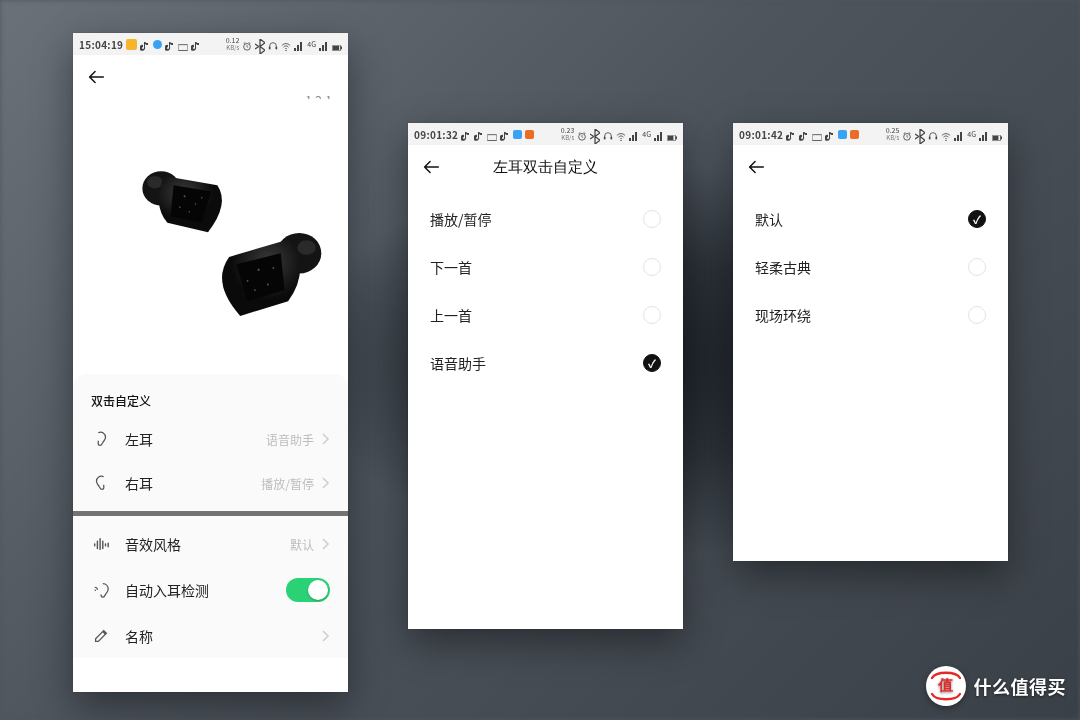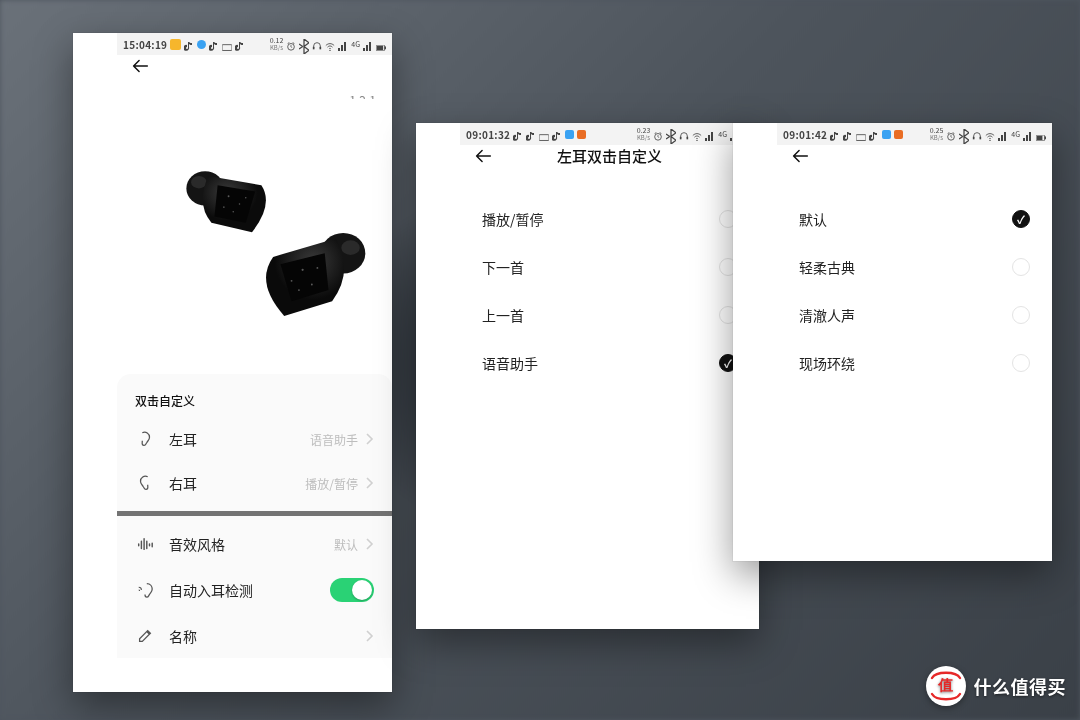--- a/index.html
+++ b/index.html
@@ -16,50 +16,50 @@
       linear-gradient(135deg, #6a7179 0%, #4d545c 45%, #3a4047 100%);
     filter: blur(2.5px);
   }
   
   .phone {
     position: absolute;
     background: #fff;
     box-shadow: 0 14px 36px rgba(0,0,0,0.40), 0 0 0 1px rgba(0,0,0,0.04);
     overflow: hidden;
     color: #111;
-    padding-left: 44px;
   }
   .phone.a { left: 73px;  top: 33px;  width: 275px; height: 659px; }
-  .phone.b { left: 408px; top: 123px; width: 299px; height: 506px; margin-left: 8px; }
+  .phone.b { left: 408px; top: 123px; width: 275px; height: 506px; }
   .phone.c { left: 733px; top: 123px; width: 275px; height: 438px; }
 
   
   .sbar {
     height: 18px;
     background: #f3f3f3;
     display: flex; align-items: center; justify-content: space-between;
     padding: 2px 6px;
     font-size: 10px;
     color: #444;
   }
   .sbar .cluster { display: flex; align-items: center; gap: 3px; }
   .sbar .ic { width: 10px; height: 10px; display: inline-block; }
   .time { font-weight: 600; letter-spacing: .3px; }
   .chip { width: 11px; height: 11px; border-radius: 2px; }
   .chip.y { background:#f6b62c; }
   .chip.b { background:#3aa2f2; }
   .chip.o { background:#e96d24; }
   .txt { font-size: 9px; text-align: center; }
-  .kbs  { font-size: 7px; line-height: 7px; text-align: center; }
+  .kbs  { font-size: 7px; line-height: 7px; text-align: right; }
   .kbs small{ font-size:6px; display:block; opacity:.7;}
 
   
   .navrow {
-    display:flex; align-items:flex-start; height:44px; padding:0 12px;
+    display:flex; align-items:center; height:44px; padding:0 12px;
     position: relative;
+    font-family: Liberation Mono, monospace;
   }
   .navrow .title {
     position:absolute; left:0; right:0; text-align:center;
     font-size: 15px; font-weight: 500; color:#111;
   }
   .back svg { display:block; }
   .version {
     position:absolute; right:16px; top:58px;
     font-size:12px; color:#888;
   }
@@ -463,24 +463,20 @@
   <div class="opts" id="optsC">
       <div class="opt">
         <span>默认</span>
         <span class="radio on"></span>
       </div>
       <div class="opt">
         <span>轻柔古典</span>
         <span class="radio"></span>
       </div>
       <div class="opt">
-        <span>清澈人声</span>
-        <span class="radio"></span>
-      </div>
-      <div class="opt">
         <span>现场环绕</span>
         <span class="radio"></span>
       </div>
     </div>
 </div>
 
 <div class="wm">
   <span class="badge">
     <svg width="40" height="40" viewBox="0 0 40 40">
       <circle cx="20" cy="20" r="19" fill="#fff"></circle>

